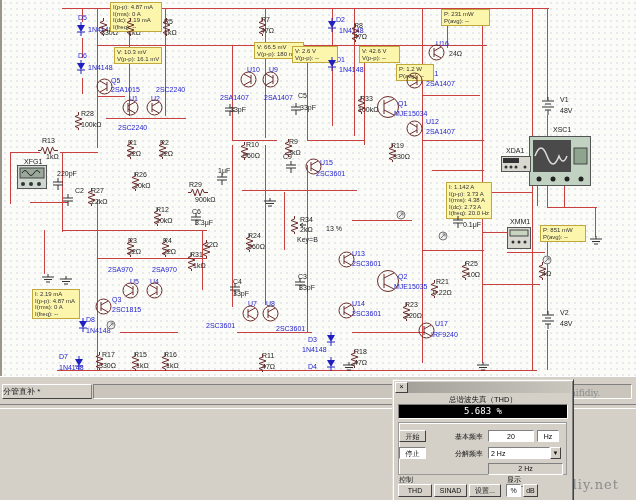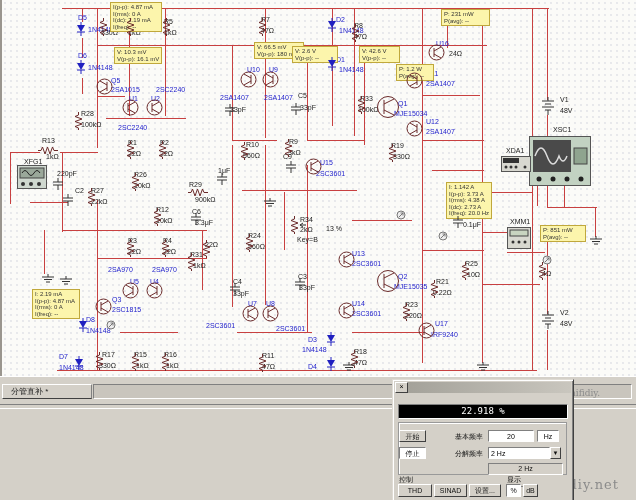--- a/index.html
+++ b/index.html
@@ -13,21 +13,21 @@
   .wire{position:absolute;background:#c84040;}
   .lbl{position:absolute;font-size:7px;line-height:7px;white-space:nowrap;}
   .lbl.k{color:#1c1c1c;} .lbl.b{color:#2323cc;}
   .note{position:absolute;background:#fcf5ac;border:1px solid #c0a83c;
     font-size:6px;line-height:6.6px;color:#333;padding:1px 2px;overflow:hidden;white-space:nowrap;}
   .sym{position:absolute;line-height:0;}
   
   #bottom-panel{position:absolute;left:0;top:376px;width:636px;height:124px;background:#d4d0c8;border-top:1px solid #fff;}
   #sheet-tab{position:absolute;left:2px;top:7px;width:90px;height:15px;background:#d4d0c8;
     border:1px solid #808080;border-top-color:#fff;border-left-color:#fff;border-bottom-color:#404040;
-    font-size:8px;line-height:14px;padding-left:8px;color:#222;box-sizing:border-box;}
+    font-size:8px;line-height:14px;padding-left:0;color:#222;box-sizing:border-box;}
   #hscroll{position:absolute;left:93px;top:7px;width:539px;height:15px;background:#c9c5bd;
     border:1px solid #808080;border-bottom-color:#fff;border-right-color:#fff;box-sizing:border-box;}
   #groove{position:absolute;left:0;top:27px;width:636px;height:3px;border-top:1px solid #808080;border-bottom:1px solid #fff;}
   
   .wm{position:absolute;color:#8b8b8b;font-family:"DejaVu Serif",serif;}
   #wm-small{left:570px;top:388px;font-size:9px;}
   #wm-big{left:543px;top:477px;font-size:13px;letter-spacing:1px;}
   
   #dialog{position:absolute;left:392px;top:379px;width:180px;height:121px;background:#d4d0c8;
     border:1px solid #404040;border-top-color:#dfdbd3;border-left-color:#dfdbd3;
@@ -626,21 +626,22 @@
     <div id="groove"></div>
   </div>
 
   <div class="wm" id="wm-small">hifidiy.</div>
   <div class="wm" id="wm-big">hifidiy.net</div>
 
   <div id="dialog">
     <div id="dlg-titlebar">
       <span id="dlg-close">×</span>
     </div>
-    <div id="dlg-readout">22.918 %</div>
+    <div id="dlg-thd-label">总谐波失真（THD）</div>
+    <div id="dlg-readout">5.683 %</div>
     <div id="dlg-group"></div>
 
     <div class="btn3d" style="left:6px;top:50px;width:27px;height:12px;line-height:11px;">开始</div>
     <div class="btn3d pressed" style="left:6px;top:67px;width:27px;height:12px;line-height:11px;">停止</div>
 
     <div class="dlg-lab" style="left:44px;top:52px;width:46px;">基本频率</div>
     <div class="field" style="left:95px;top:50px;width:46px;height:12px;line-height:11px;">20</div>
     <div class="field" style="left:144px;top:50px;width:22px;height:12px;line-height:11px;">Hz</div>
 
     <div class="dlg-lab" style="left:44px;top:69px;width:46px;">分解频率</div>

